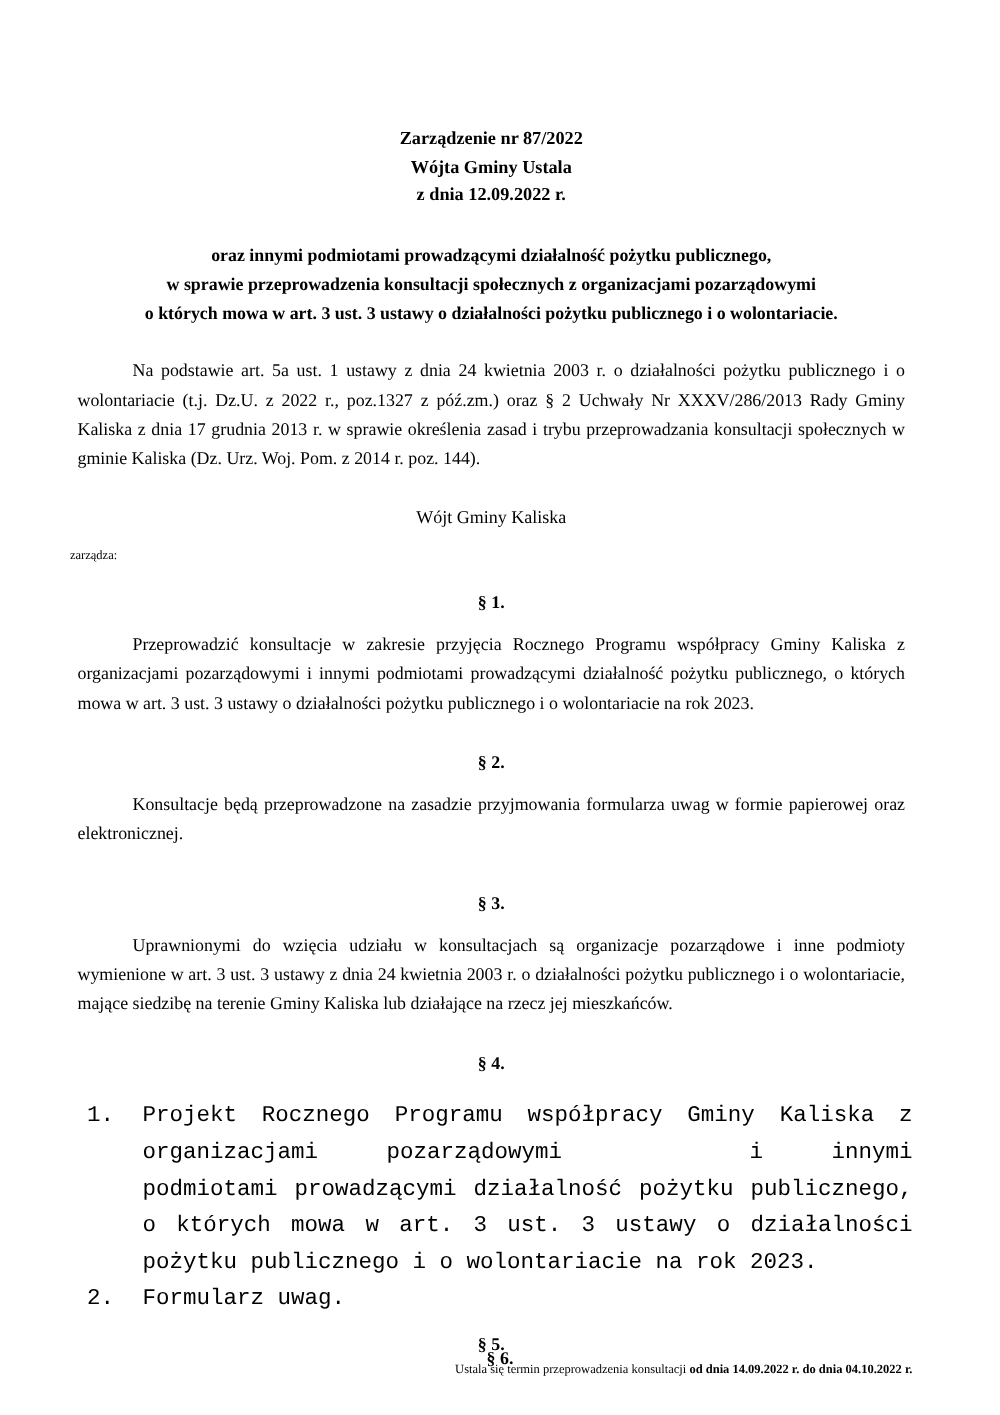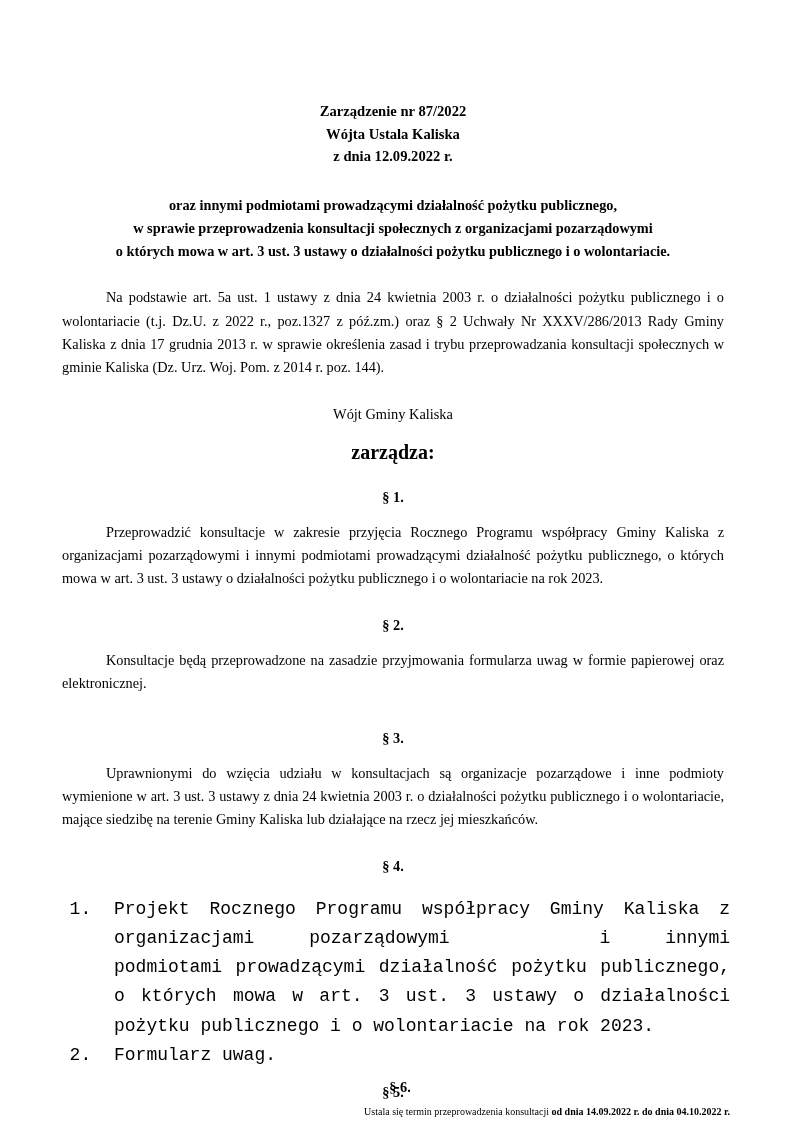--- a/index.html
+++ b/index.html
@@ -53,23 +53,23 @@
     font-size: 14.3px;
     line-height: 1.62;
     margin: 6px;
   }
   .sig {
     text-align: center;
     font-weight: normal;
     font-size: 14.4px;
   }
   .sig2 {
-    text-align: center;
-    font-weight: bold;
-    font-size: 20px;
+    text-align: left;
+    font-weight: normal;
+    font-size: 10px;
   }
   .section-mark {
     text-align: center;
     font-weight: bold;
     font-size: 14.3px;
     margin: 0;
   }
   ol.numlist {
     margin: 0;
     padding-left: 46px;
@@ -98,21 +98,21 @@
     font-size: 14.3px;
   }
 </style>
 </head>
 <body>
 
 <div class="page">
   <div class="doc">
 
     <div class="title-line">Zarządzenie nr 87/2022</div>
-    <div class="title-line">Wójta Ustala Kaliska</div>
+    <div class="title-line">Wójta Gminy Ustala</div>
     <div class="title-line normal">z dnia 12.09.2022 r.</div>
 
     <div class="spacer-lg"></div>
 
     <div class="subject">oraz innymi podmiotami prowadzącymi działalność pożytku publicznego,</div>
     <div class="subject">w sprawie przeprowadzenia konsultacji społecznych z organizacjami pozarządowymi</div>
     <div class="subject">o których mowa w art. 3 ust. 3 ustawy o działalności pożytku publicznego i o wolontariacie.</div>
 
     <div class="spacer-md"></div>
 

